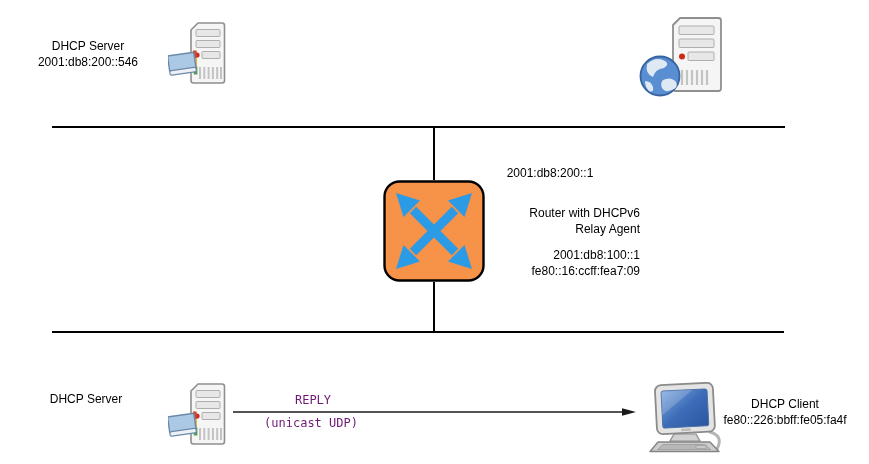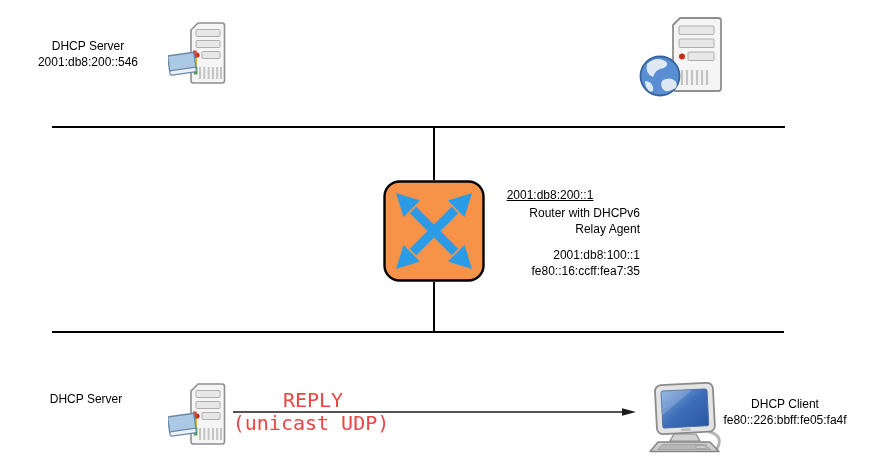--- a/index.html
+++ b/index.html
@@ -2,21 +2,21 @@
 <html><head>
 <meta charset="utf-8">
 <style>
   html,body{margin:0;padding:0;background:#fff;}
   .canvas{position:relative;width:869px;height:464px;background:#ffffff;
           font-family:"Liberation Sans",sans-serif;color:#000;overflow:hidden;}
   .abs{position:absolute;}
   .label{position:absolute;text-align:center;font-size:12px;line-height:15.5px;white-space:nowrap;}
   .label .line{display:block;}
   .mono{position:absolute;text-align:center;font-family:"DejaVu Sans Mono",monospace;
-        font-size:20px;line-height:15px;white-space:nowrap;color:#ef4444;}
+        font-size:12px;line-height:15px;white-space:nowrap;color:#701a75;}
   .hline{position:absolute;height:1.5px;background:#000;}
   .vline{position:absolute;width:1.5px;background:#000;}
 </style>
 </head>
 <body>
 
 <div class="canvas">
 
   <div class="hline" style="left:52px;top:126px;width:733px;"></div>
   <div class="hline" style="left:52px;top:331px;width:732px;"></div>
@@ -70,30 +70,30 @@
     <g>
       <line x1="31" y1="31" x2="73" y2="73" stroke="#2B9BE6" stroke-width="9"></line>
       <line x1="31" y1="73" x2="73" y2="31" stroke="#2B9BE6" stroke-width="9"></line>
       <polygon points="14,14 38,21.5 21.5,38" fill="#2B9BE6"></polygon>
       <polygon points="90,14 82.5,38 66,21.5" fill="#2B9BE6"></polygon>
       <polygon points="14,90 21.5,66 38,82.5" fill="#2B9BE6"></polygon>
       <polygon points="90,90 66,82.5 82.5,66" fill="#2B9BE6"></polygon>
     </g>
   </svg>
 
-  <div class="label" style="left:460px;top:188px;width:180px;text-decoration:underline;">
+  <div class="label" style="left:460px;top:166px;width:180px;">
     <span class="line">2001:db8:200::1</span>
   </div>
   <div class="label" style="left:460px;top:206px;width:180px;text-align:right;">
     <span class="line">Router with DHCPv6</span>
     <span class="line">Relay Agent</span>
   </div>
   <div class="label" style="left:460px;top:248px;width:180px;text-align:right;">
     <span class="line">2001:db8:100::1</span>
-    <span class="line">fe80::16:ccff:fea7:35</span>
+    <span class="line">fe80::16:ccff:fea7:09</span>
   </div>
 
   <div class="label" style="left:0px;top:392px;width:172px;">
     <span class="line">DHCP Server</span>
   </div>
 
   <svg class="abs" style="left:168px;top:381px;width:64px;height:70px;" viewBox="0 0 64 70">
     <g>
       <path d="M23 10 L30 3 L54 3 Q56.5 3 56.5 5.5 L56.5 60.5 Q56.5 63 54 63 L25.5 63 Q23 63 23 60.5 Z" fill="#f5f5f5" stroke="#8f8f8f" stroke-width="1.6" stroke-linejoin="round"></path>
       <rect x="28" y="9.5" width="24" height="7" rx="1" fill="#e7e7e7" stroke="#aeaeae" stroke-width="1"></rect>

